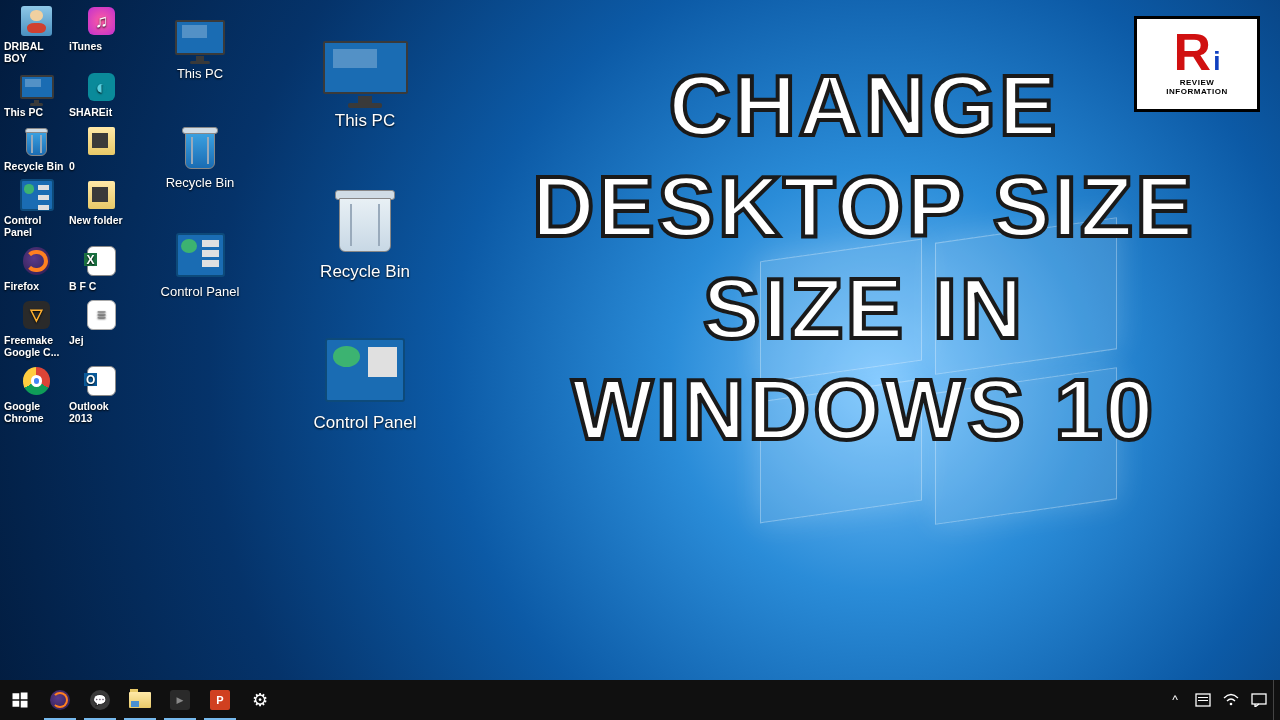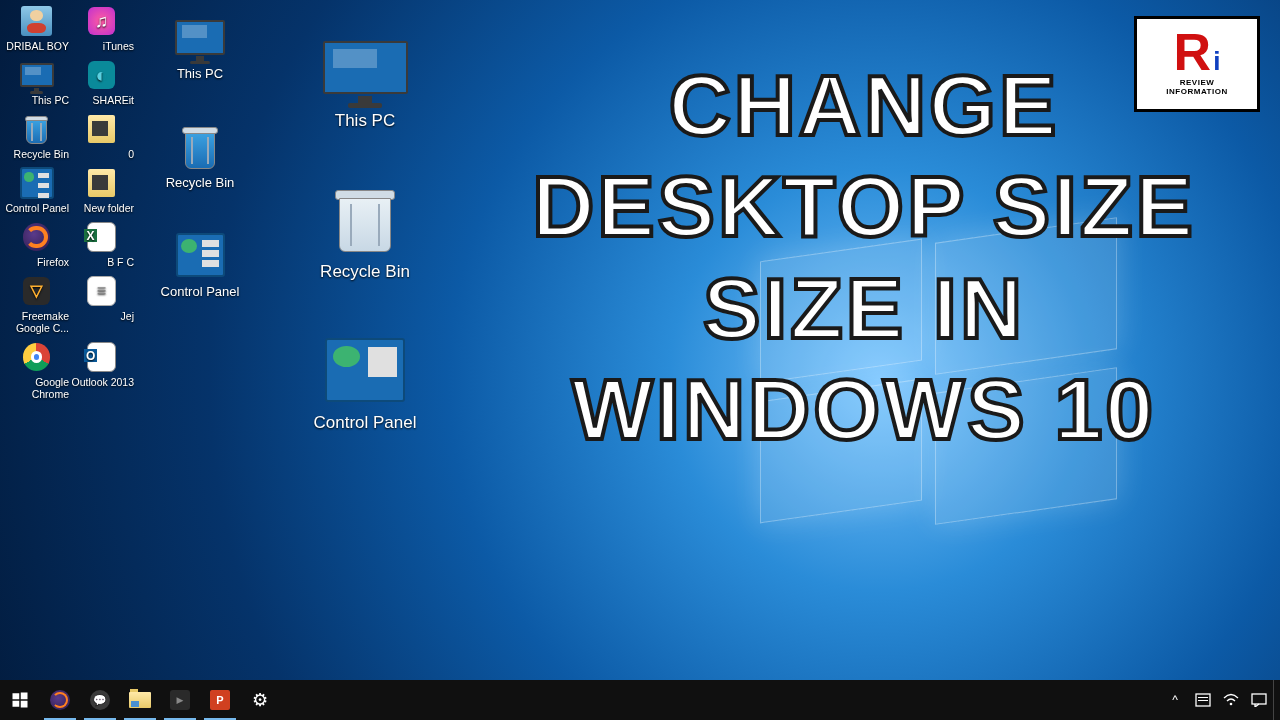--- a/index.html
+++ b/index.html
@@ -8,21 +8,21 @@
   
   .winlogo{position:absolute;left:700px;top:170px;width:500px;height:400px;pointer-events:none;}
   .winlogo .pane{position:absolute;background:rgba(255,255,255,0.12);border:1px solid rgba(255,255,255,0.3);box-shadow:0 0 30px rgba(255,255,255,0.2);}
   .winlogo .p1{left:60px;top:80px;width:160px;height:120px;transform:skewY(-8deg);}
   .winlogo .p2{left:235px;top:60px;width:180px;height:130px;transform:skewY(-8deg);}
   .winlogo .p3{left:60px;top:220px;width:160px;height:120px;transform:skewY(-8deg);}
   .winlogo .p4{left:235px;top:210px;width:180px;height:130px;transform:skewY(-8deg);}
   
   .col-small{position:absolute;left:4px;top:4px;width:130px;}
   .col-small .row{display:flex;}
-  .icon-sm{width:65px;text-align:right;color:#fff;font-size:10.5px;line-height:12px;margin-bottom:6px;text-shadow:0 1px 2px #000;cursor:pointer;}
+  .icon-sm{width:65px;text-align:left;color:#fff;font-size:10.5px;line-height:12px;margin-bottom:6px;text-shadow:0 1px 2px #000;cursor:pointer;font-weight:bold;}
   .icon-sm .ic{width:34px;height:34px;margin:0 auto 2px;display:flex;align-items:center;justify-content:center;}
   
   .col-med{position:absolute;left:150px;top:12px;width:100px;}
   .icon-md{text-align:center;color:#fff;font-size:13px;line-height:15px;margin-bottom:40px;text-shadow:0 1px 2px #000;cursor:pointer;}
   .icon-md .ic{width:50px;height:50px;margin:0 auto 4px;display:flex;align-items:center;justify-content:center;}
   
   .col-lg{position:absolute;left:290px;top:30px;width:150px;}
   .icon-lg{text-align:center;color:#fff;font-size:17px;line-height:20px;margin-bottom:50px;text-shadow:0 1px 2px #000;cursor:pointer;}
   .icon-lg .ic{width:85px;height:75px;margin:0 auto 6px;display:flex;align-items:center;justify-content:center;}
   

